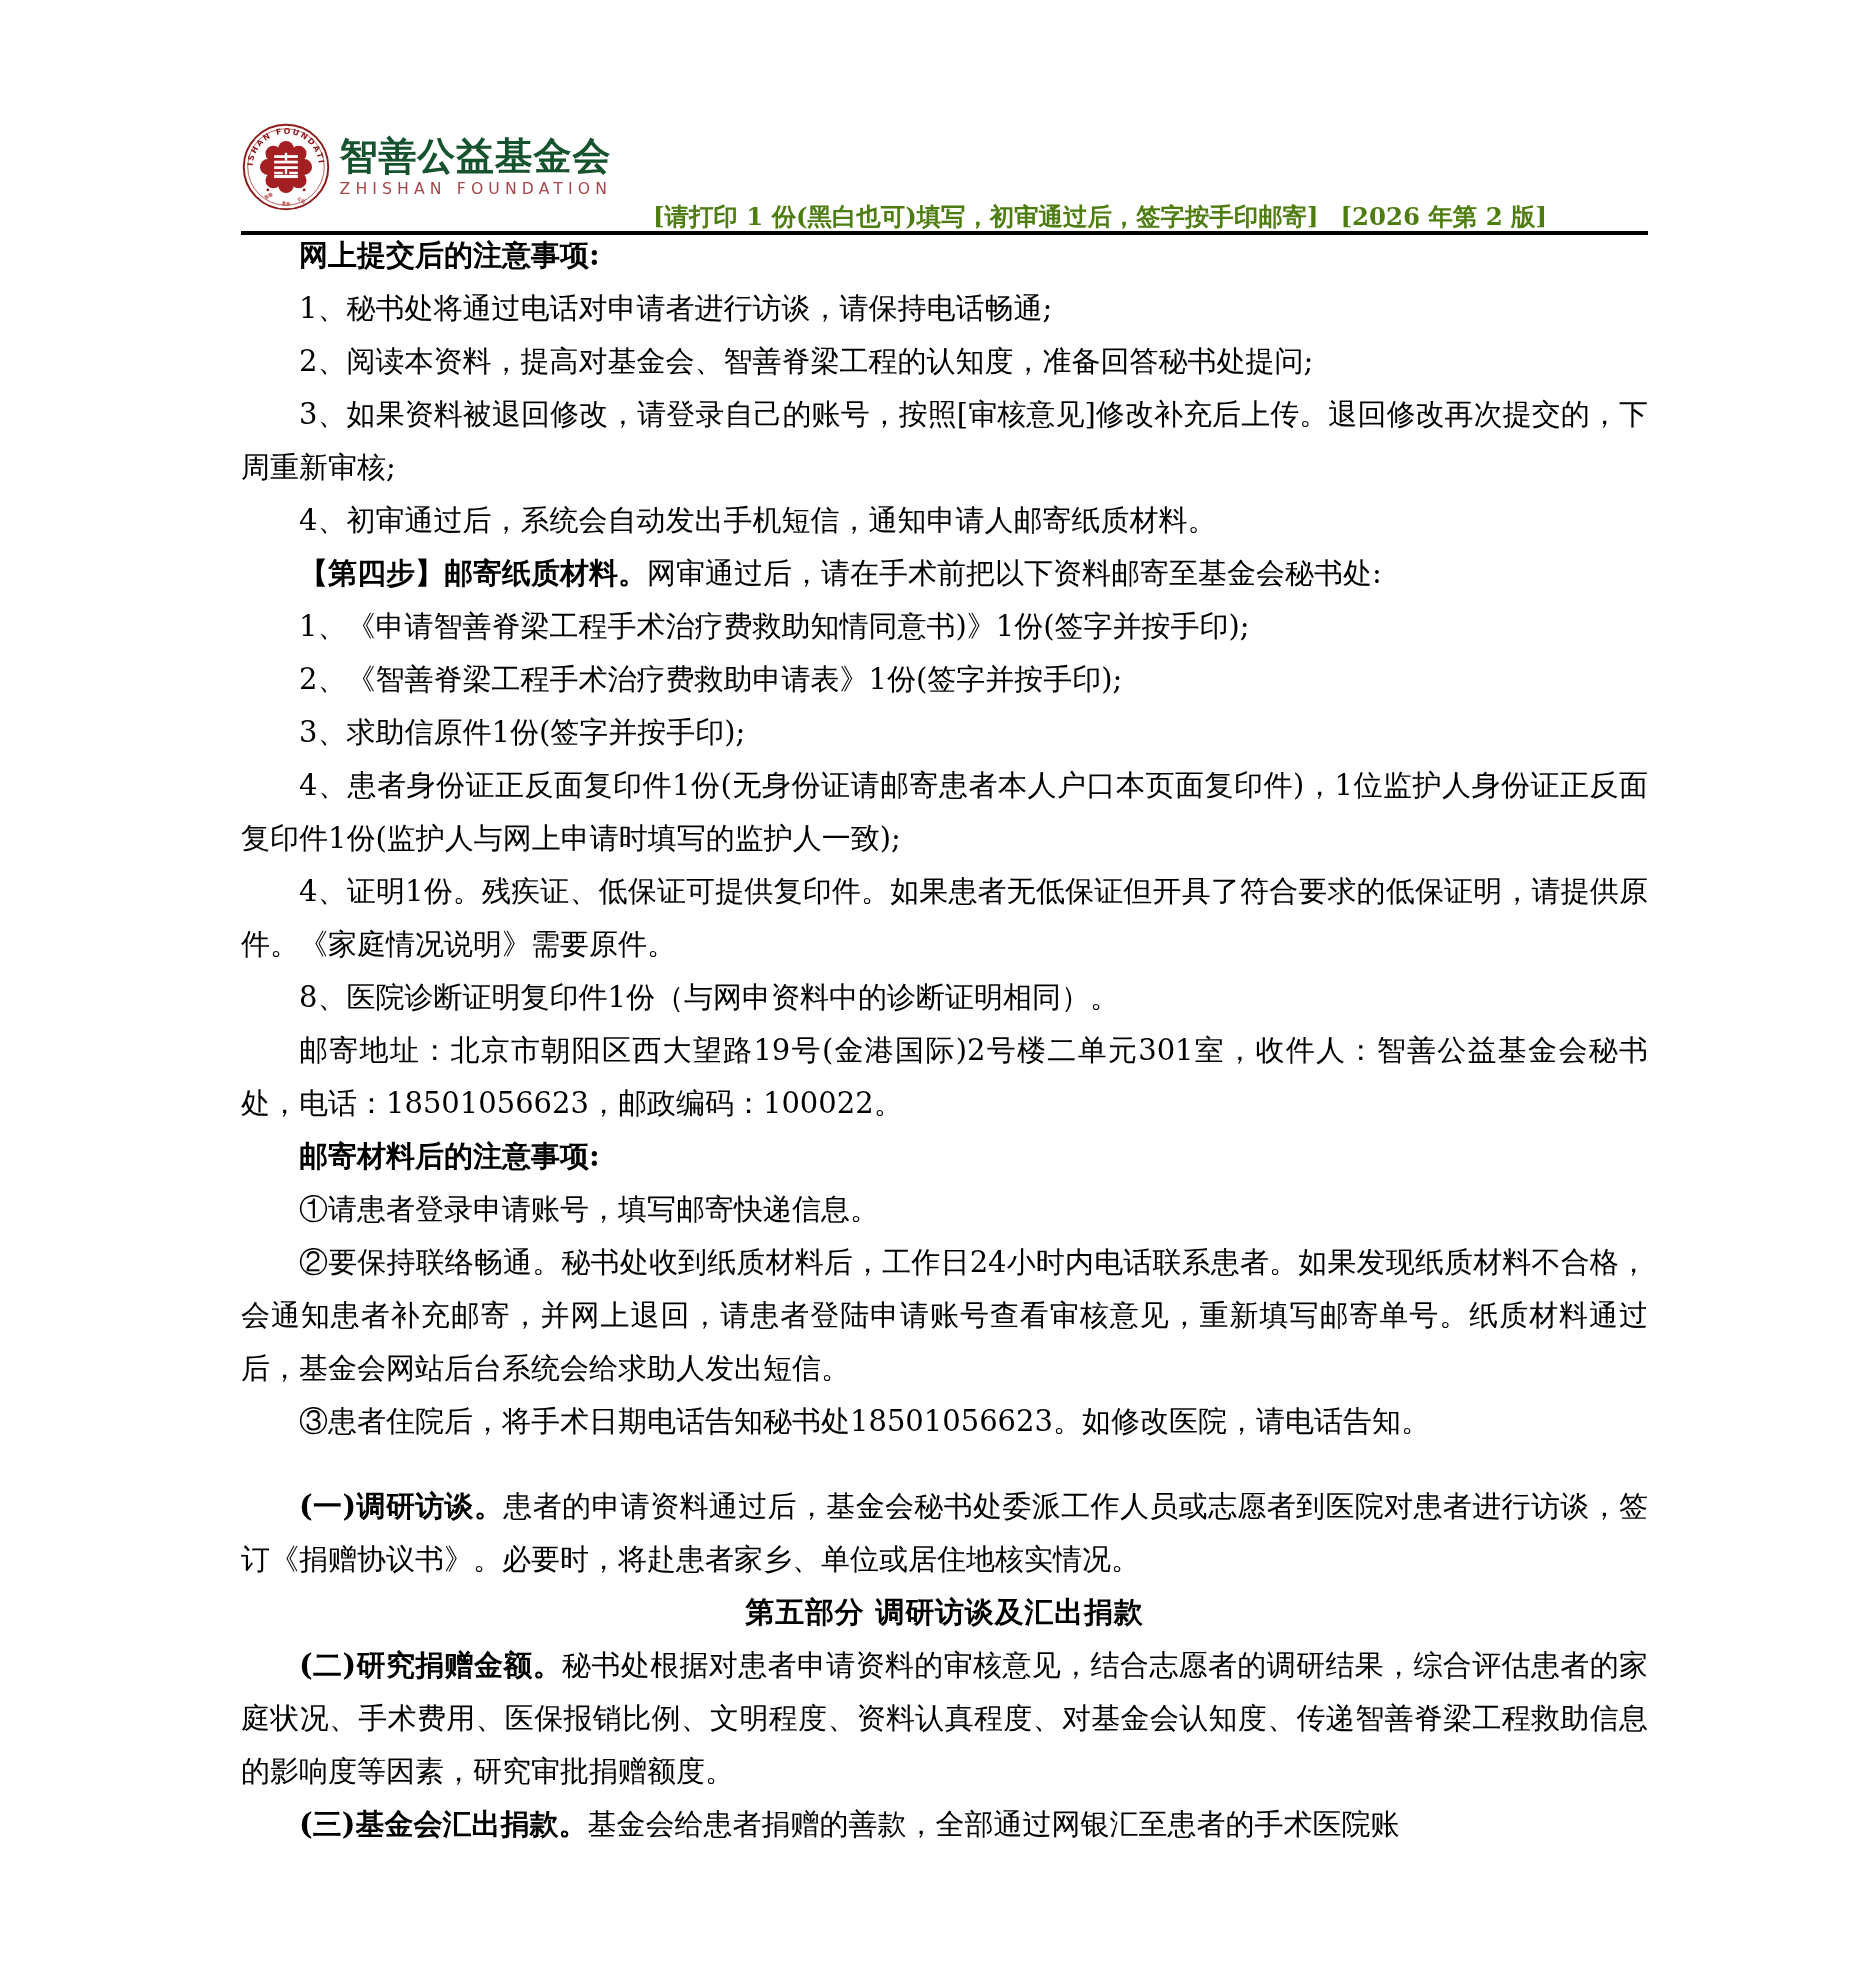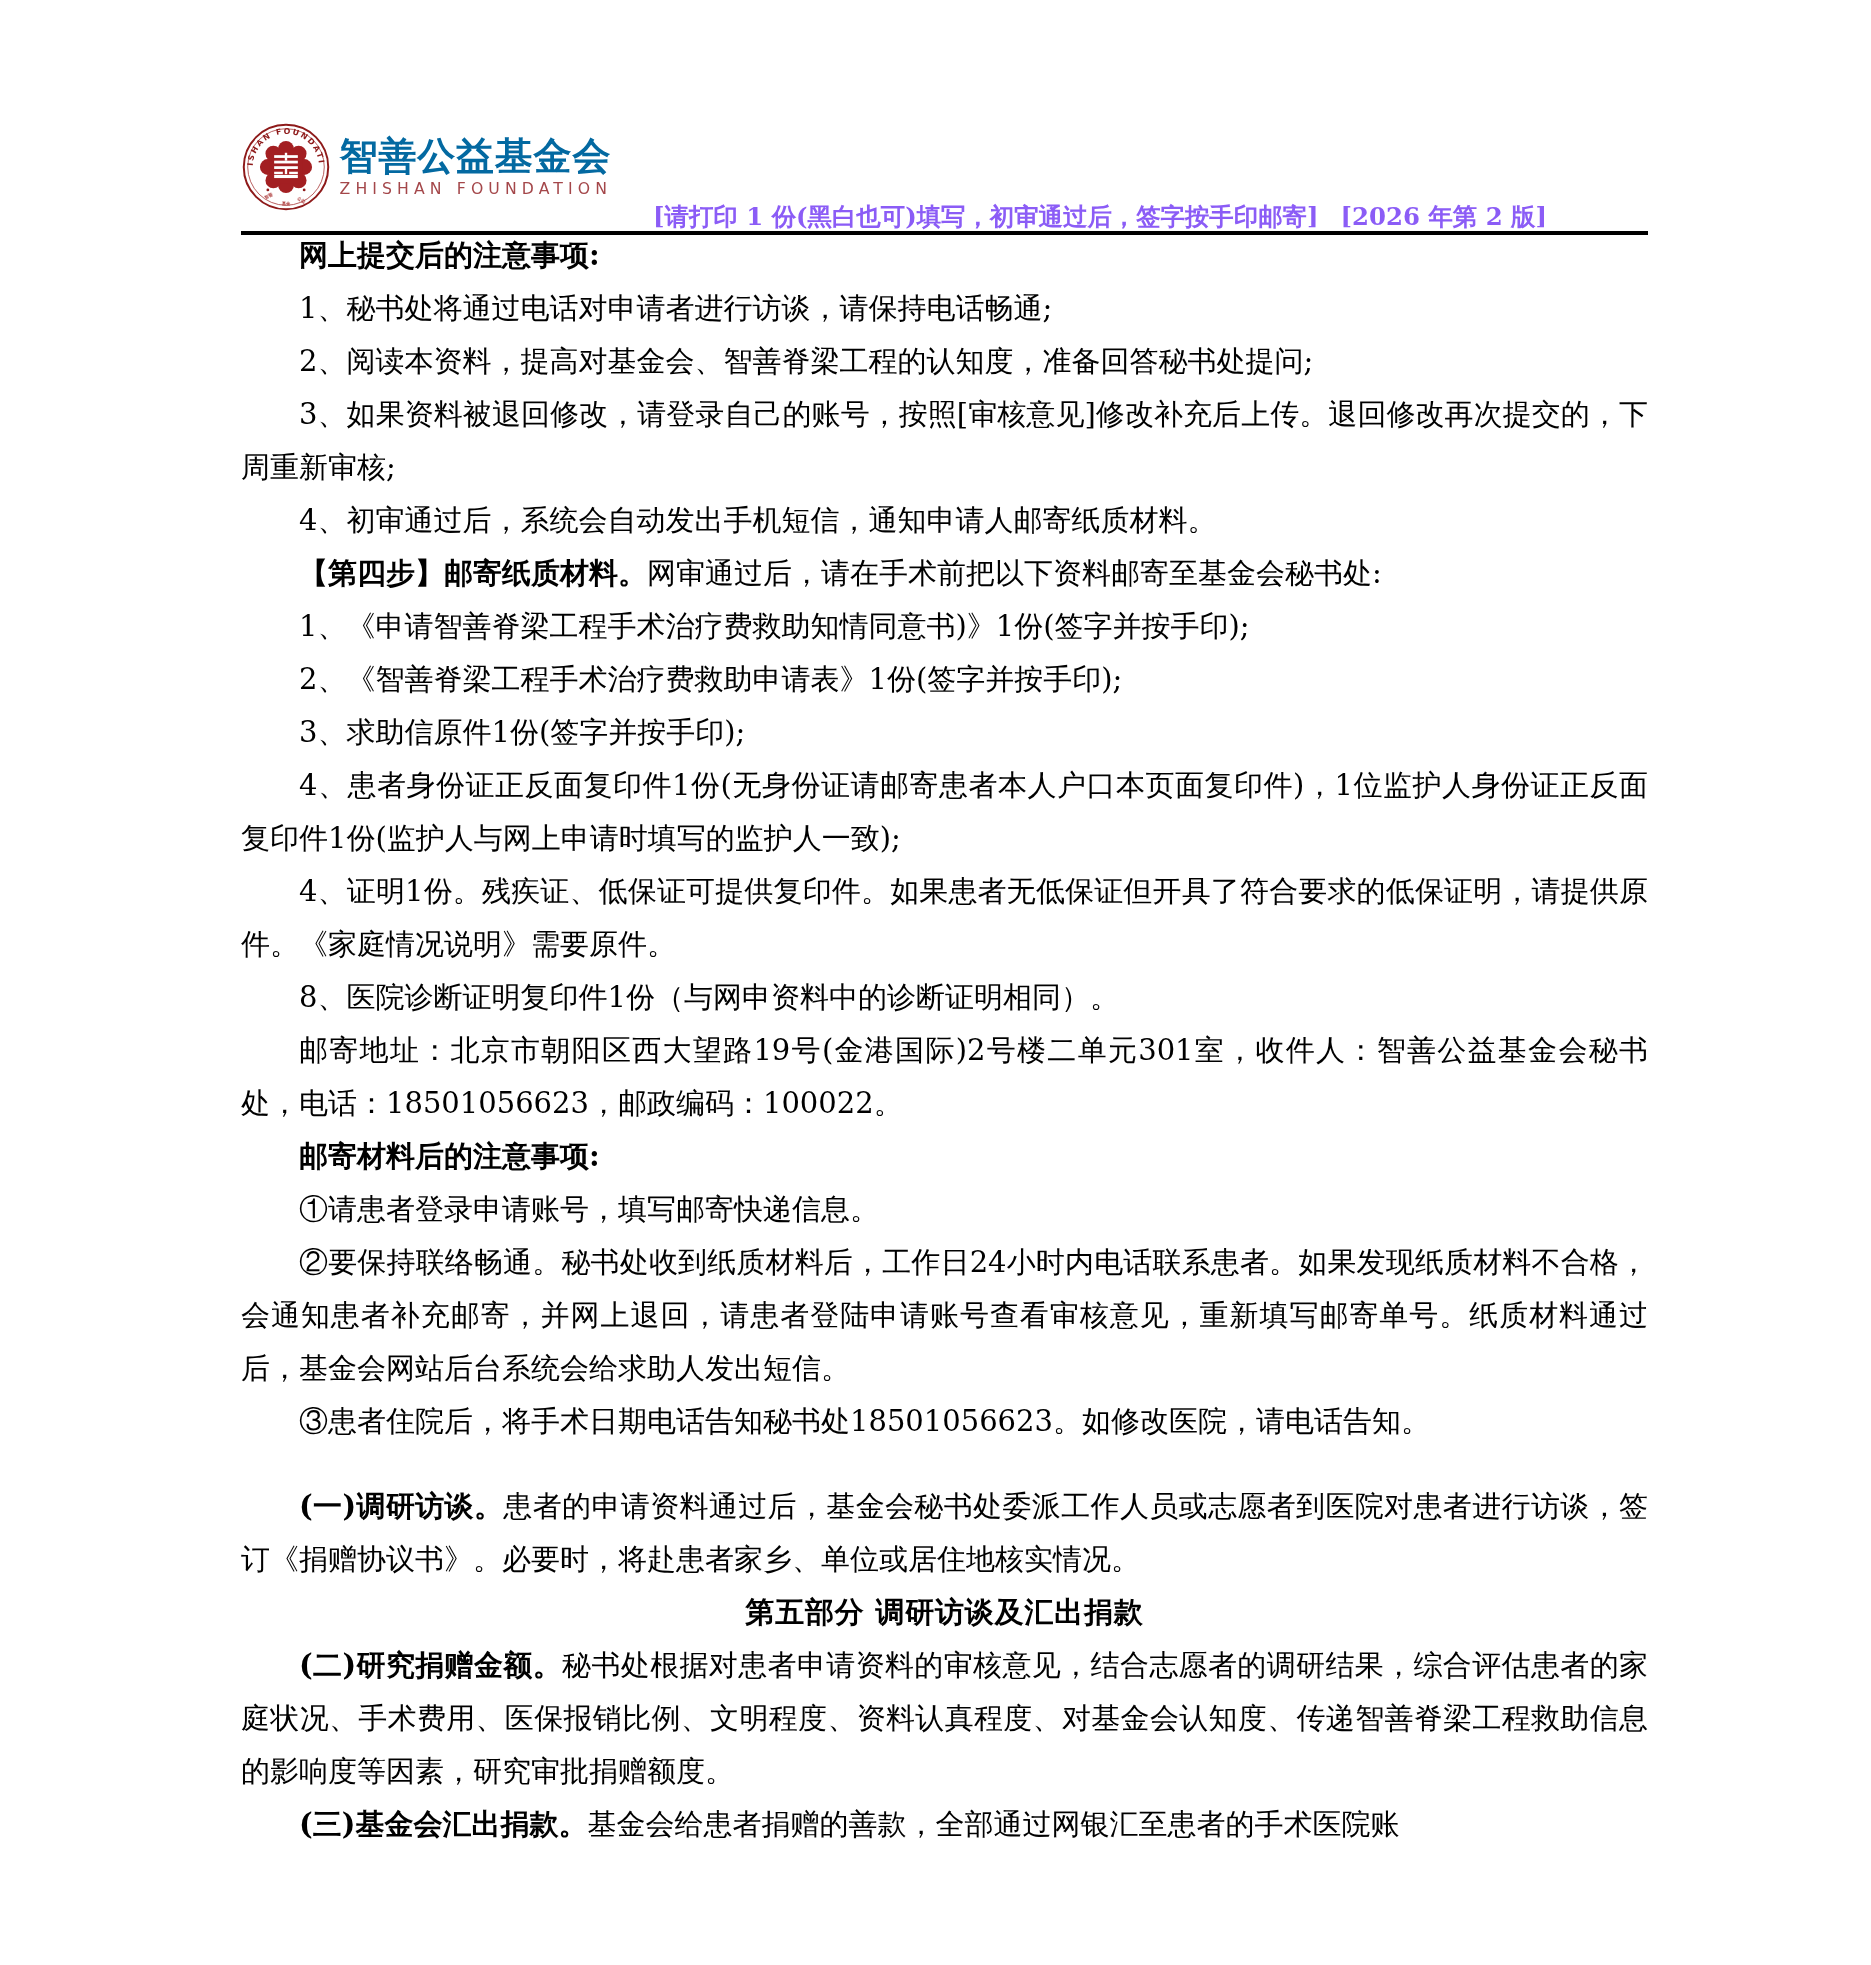--- a/index.html
+++ b/index.html
@@ -51,21 +51,21 @@
     display: flex;
     flex-direction: column;
     justify-content: center;
     line-height: 1;
   }
   .wordmark-cn {
     font-family: "DejaVu Sans", "Liberation Sans", sans-serif;
     font-weight: 700;
     font-size: 38px;
     letter-spacing: 0.8px;
-    color: #0369a1;
+    color: #14532d;
     white-space: nowrap;
   }
   .wordmark-en {
     font-family: "DejaVu Sans", "Liberation Sans", sans-serif;
     font-weight: 400;
     font-size: 15.7px;
     letter-spacing: 5.1px;
     color: #a4474a;
     margin-top: 6.3px;
     white-space: nowrap;
@@ -78,21 +78,21 @@
     justify-content: flex-start;
     padding-left: 41px;
     padding-bottom: 5.5px;
     align-self: flex-end;
     height: 100%;
   }
   .notice-main, .notice-version {
     font-family: "DejaVu Serif", "Liberation Serif", serif;
     font-weight: 700;
     font-size: 24.4px;
-    color: #8b5cf6;
+    color: #4d7c0f;
     white-space: nowrap;
     line-height: 1.1;
   }
   .notice-version { margin-left: 22px; }
 
   .header-rule {
     position: absolute;
     left: 241px;
     top: 231px;
     width: 1407px;

